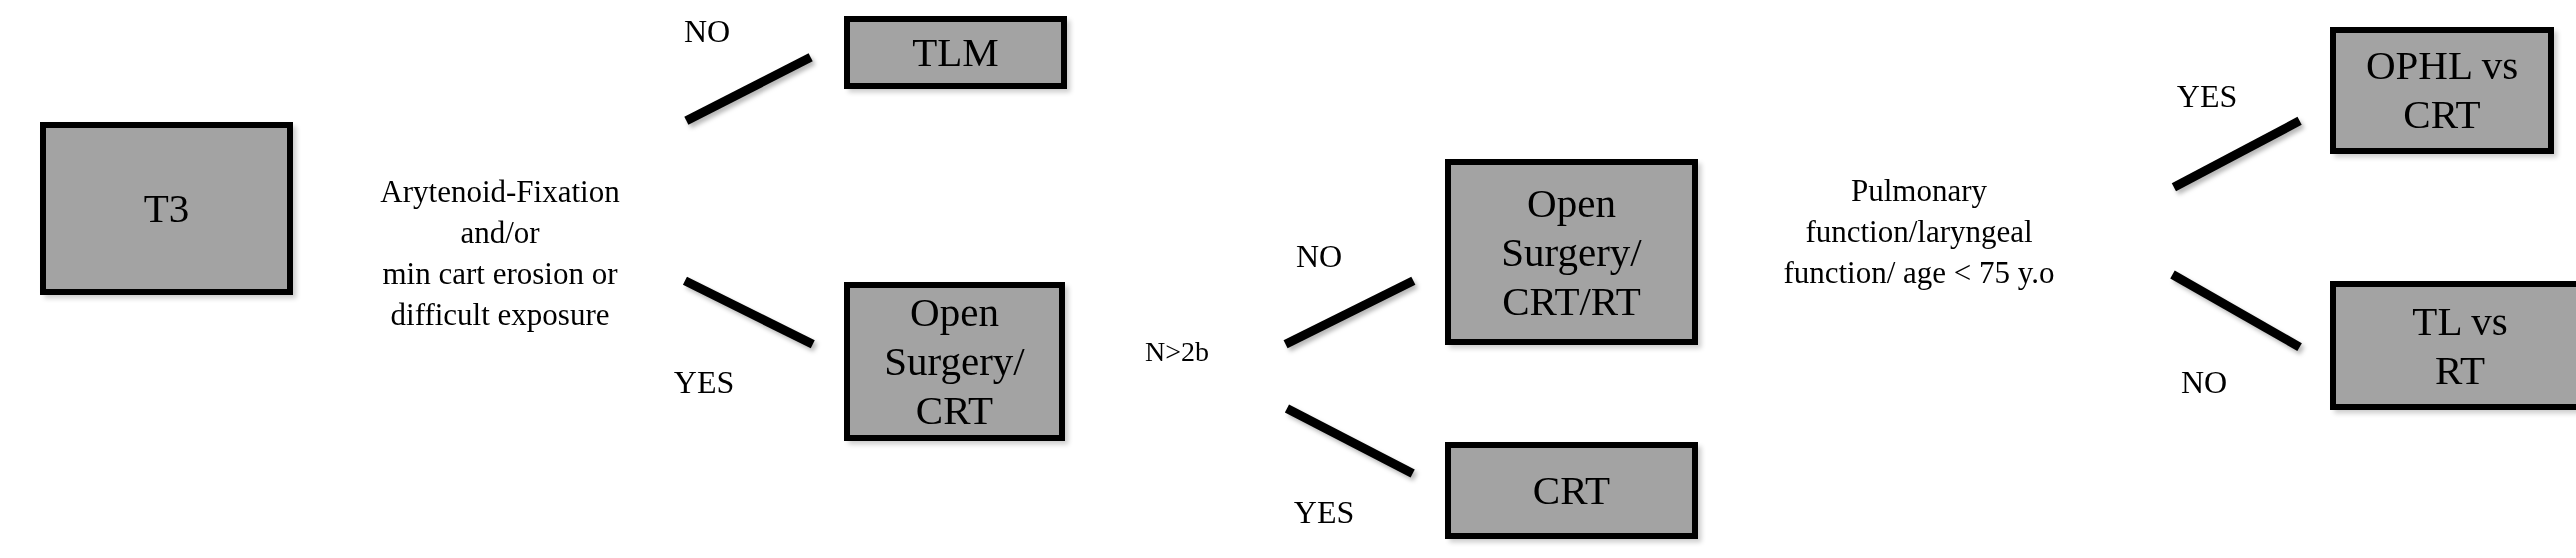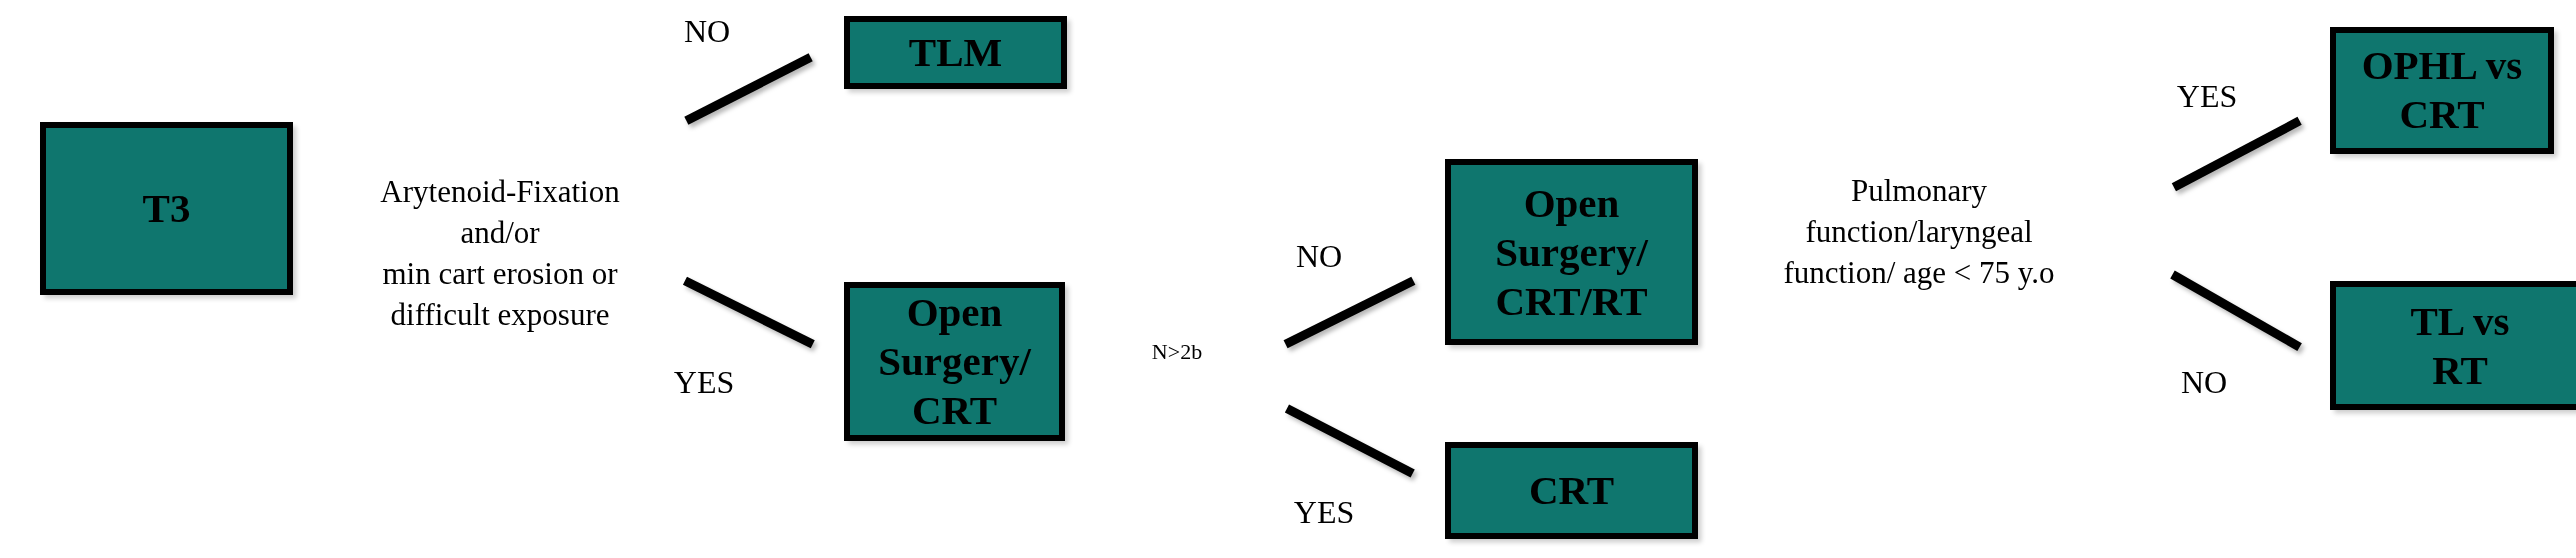--- a/index.html
+++ b/index.html
@@ -25,49 +25,48 @@
   }
   .lines-overlay line {
     stroke: #000000;
     stroke-width: 13;
     filter: drop-shadow(4px 5px 3px rgba(0,0,0,0.28));
   }
   .node-box {
     position: absolute;
     box-sizing: border-box;
     border: 6.3px solid #000000;
-    background: #0f766e;
+    background: #a3a3a3;
     display: flex;
     align-items: center;
     justify-content: center;
     text-align: center;
     font-size: 41px;
     line-height: 49px;
     white-space: pre-line;
     box-shadow: 3.5px 4.2px 4.9px rgba(0,0,0,0.20);
-    font-weight: bold;
   }
   .box-t3          { left: 21px;   top: 122px; width: 253px; height: 173px; margin-left: 19px; }
   .box-tlm         { left: 844px; top: 16px;  width: 223px; height: 73px; }
   .box-open-crt    { left: 844px; top: 282px; width: 221px; height: 159px; }
   .box-open-crt-rt { left: 1445px; top: 159px; width: 253px; height: 186px; }
   .box-crt         { left: 1445px; top: 442px; width: 253px; height: 97px; }
   .box-ophl-crt    { left: 2330px; top: 26.5px;  width: 224px; height: 127px; }
   .box-tl-rt       { left: 2330px; top: 281px; width: 260px; height: 129px; }
 
   .decision-text {
     position: absolute;
     transform: translateX(-50%);
     text-align: center;
     font-size: 31px;
     line-height: 41px;
     white-space: pre-line;
   }
   .dec-arytenoid { left: 500px;  top: 143px; width: 300px; margin-top: 28px; }
-  .dec-n2b       { left: 1177px; top: 331px; width: 140px; font-size: 22px; }
+  .dec-n2b       { left: 1177px; top: 331px; width: 140px; font-size: 28px; }
   .dec-pulmonary { left: 1919px; top: 170px; width: 307px; font-family: Liberation Serif, serif; }
 
   .branch-label {
     position: absolute;
     transform: translateX(-50%);
     font-size: 32px;
     line-height: 32px;
     text-align: left;
   }
   .lbl-no1  { left: 707px; top: 15.4px;  }

